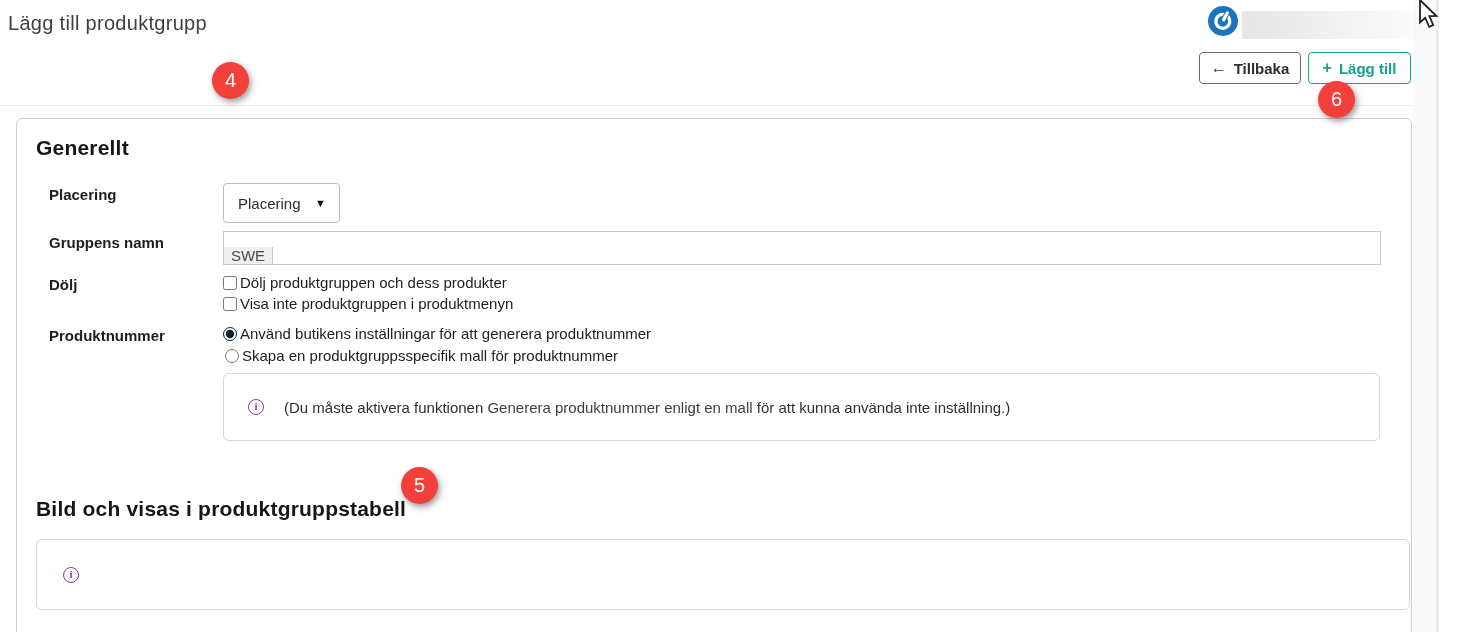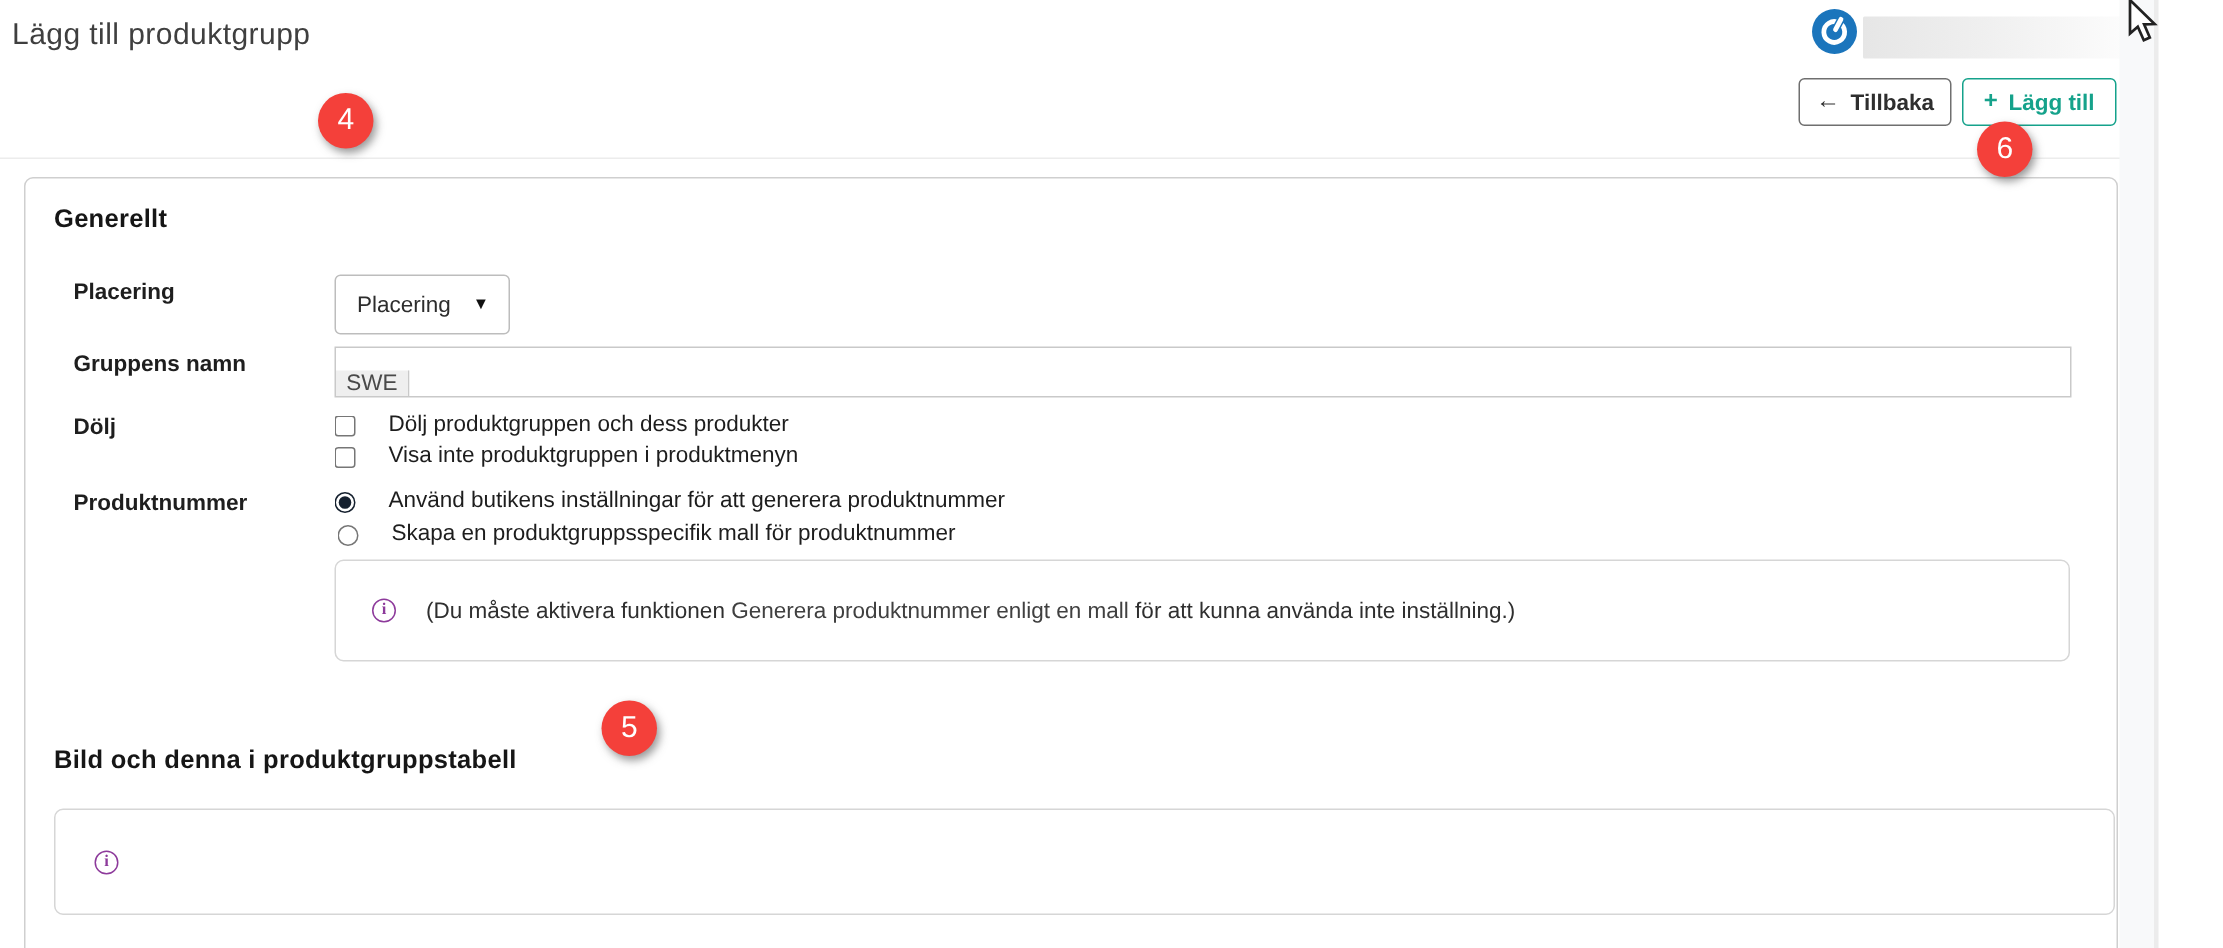--- a/index.html
+++ b/index.html
@@ -30,21 +30,21 @@
            background:#f4403a; color:#fff; font-size:20px; font-weight:400;
            display:flex; align-items:center; justify-content:center;
            box-shadow:2px 3px 6px rgba(70,70,70,.55); z-index:30; }
   .badge-4 { left:212px; top:62px; }
   .badge-5 { left:401px; top:467px; }
   .badge-6 { left:1318px; top:81px; }
 
   
   .card { position:absolute; left:16px; top:118px; width:1396px; height:560px;
           background:#fff; border:1px solid #cfcfcf; border-radius:6px; }
-  .section-heading { position:absolute; left:19px; font-size:17px; font-weight:800;
+  .section-heading { position:absolute; left:19px; font-size:21px; font-weight:800;
                      color:#161616; letter-spacing:.2px; }
   .h-general { top:17px; }
   .h-table   { top:378px; }
 
   .field-label { position:absolute; left:32px; font-size:15px; font-weight:700; color:#1e1e1e; }
 
   
   .dropdown { position:absolute; left:206px; top:64px; width:117px; height:40px;
               border:1px solid #bdbdbd; border-radius:4px; background:#fff;
               display:flex; align-items:center; justify-content:space-between;
@@ -55,21 +55,21 @@
   
   .input-group { position:absolute; left:206px; top:112px; width:1158px; height:34px;
                  border:1px solid #c9c9c9; display:flex; background:#fff; }
   .input-prefix { width:49px; background:#efefef; border-right:1px solid #c9c9c9;
                   display:flex; align-items:center; justify-content:center;
                   font-size:15px; color:#4a4a4a;margin-top:15px; }
   .input-group input { flex:1; border:0; outline:none; font-size:15px; padding:0 8px;
                        font-family:"Liberation Sans", sans-serif; background:#fff; }
 
   
-  .choice { position:absolute; display:flex; align-items:flex-end; gap:22px; font-size:15px; color:#1d1d1d; }
+  .choice { position:absolute; display:flex; align-items:center; gap:3px; font-size:15px; color:#1d1d1d; }
   .choice input { width:14px; height:14px; margin:0; accent-color:#15202e; cursor:pointer; }
   .cb1 { left:206px; top:155px; }
   .cb2 { left:206px; top:176px; }
   .rb1 { left:206px; top:206px; }
   .rb2 { left:208px; top:228px; }
 
   
   .info-box { position:absolute; border:1px solid #d6d6d6; border-radius:6px; background:#fff;
               display:flex; align-items:center; }
   .info-1 { left:206px; top:254px; width:1157px; height:68px; padding-left:24px; }
@@ -156,21 +156,21 @@
       <span>Använd butikens inställningar för att generera produktnummer</span>
     </label>
 
     <div class="info-box info-1">
       <div class="info-icon">i</div>
       <div class="info-text">
         <span>(Du måste aktivera funktionen </span><span class="info-link">Generera produktnummer enligt en mall</span><span> för att kunna använda inte inställning.)</span>
       </div>
     </div>
 
-    <div class="section-heading h-table">Bild och denna i produktgruppstabell</div>
+    <div class="section-heading h-table">Bild och visas i produktgruppstabell</div>
 
     <div class="info-box info-2">
       <div class="info-icon">i</div>
     </div>
   </div>
 
   <div class="right-rail"></div>
   <div class="rail-line"></div>
 
   <svg class="cursor" width="26" height="30" viewBox="0 0 13 15">

